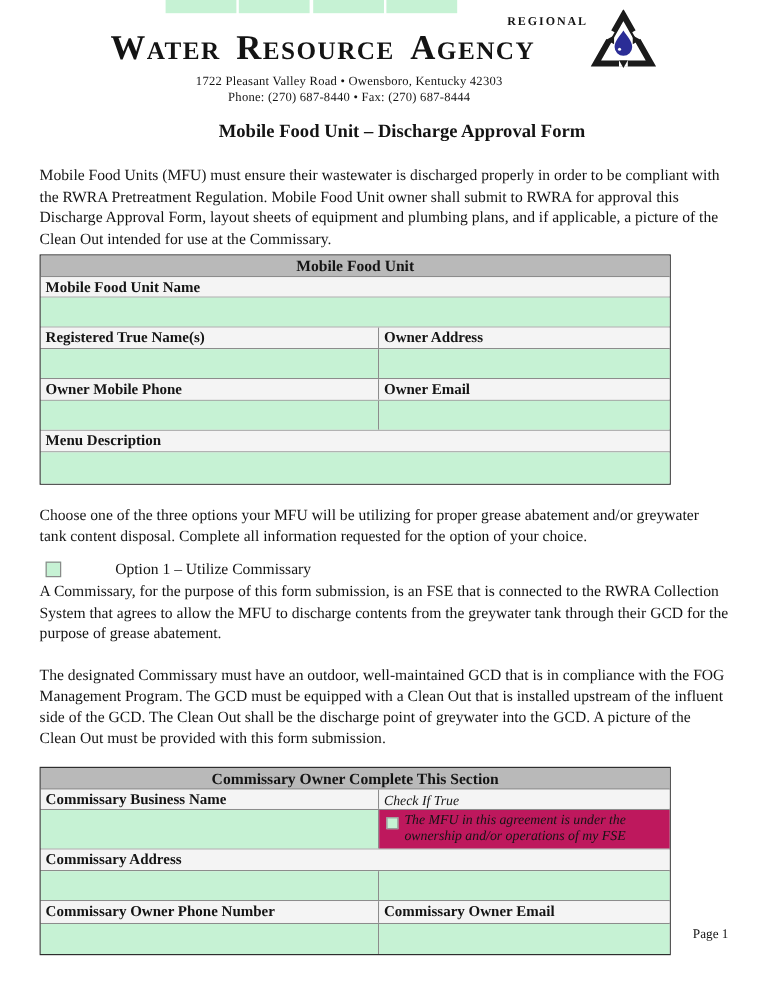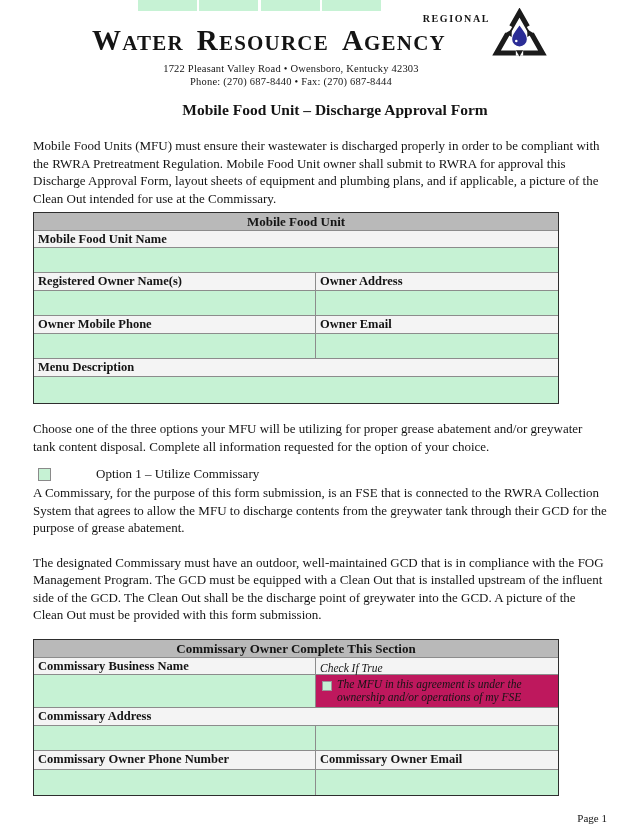--- a/index.html
+++ b/index.html
@@ -58,21 +58,21 @@
   .h16{height:16px;} .h17{height:17px;} .h18{height:18px;}
   .inp{background:var(--input-green);}
   .h24{height:24px;} .h25{height:25px;} .h26{height:26px;} .h32{height:32px;}
   .check-cell{display:flex;align-items:flex-end;background:var(--label-bg);}
   .check-cell .cit{font-style:italic;font-size:11.5px;padding:1px 6px 0 4px;white-space:nowrap;}
   .check-cell .fill{flex:1;background:var(--input-green);}
   .stmt-cell{display:flex;padding:3px 4px 0 4px;background:#be185d;}
   .mini-chk{width:8px;height:8px;background:var(--input-green);border:1px solid #9a9a9a;margin:3px 5px 0 2px;flex:0 0 auto;}
   .stmt-text{font-style:italic;font-size:11.5px;line-height:13.5px;}
   
-  .page-num{position:absolute;right:33px;top:812px;font-size:11px;}
+  .page-num{position:absolute;right:33px;top:773px;font-size:11px;}
 </style>
 </head>
 <body>
 
 <div class="page">
 
   <div class="strip-cell" style="left:138px"></div>
   <div class="strip-cell" style="left:199px"></div>
   <div class="strip-cell" style="left:261px"></div>
   <div class="strip-cell" style="left:322px"></div>
@@ -106,21 +106,21 @@
 
   <div class="form-table t1">
     <div class="t-header">Mobile Food Unit</div>
     <div class="t-row">
         <div class="cell full lbl h16">Mobile Food Unit Name</div>
       </div>
     <div class="t-row">
         <div class="cell full inp h24"></div>
       </div>
     <div class="t-row">
-      <div class="cell c-left lbl h17">Registered Owner Name(s)</div>
+      <div class="cell c-left lbl h17">Registered True Name(s)</div>
       <div class="cell c-right lbl h17">Owner Address</div>
     </div>
     <div class="t-row">
       <div class="cell c-left inp h24"></div>
       <div class="cell c-right inp h24"></div>
     </div>
     <div class="t-row">
       <div class="cell c-left lbl h17">Owner Mobile Phone</div>
       <div class="cell c-right lbl h17">Owner Email</div>
     </div>

